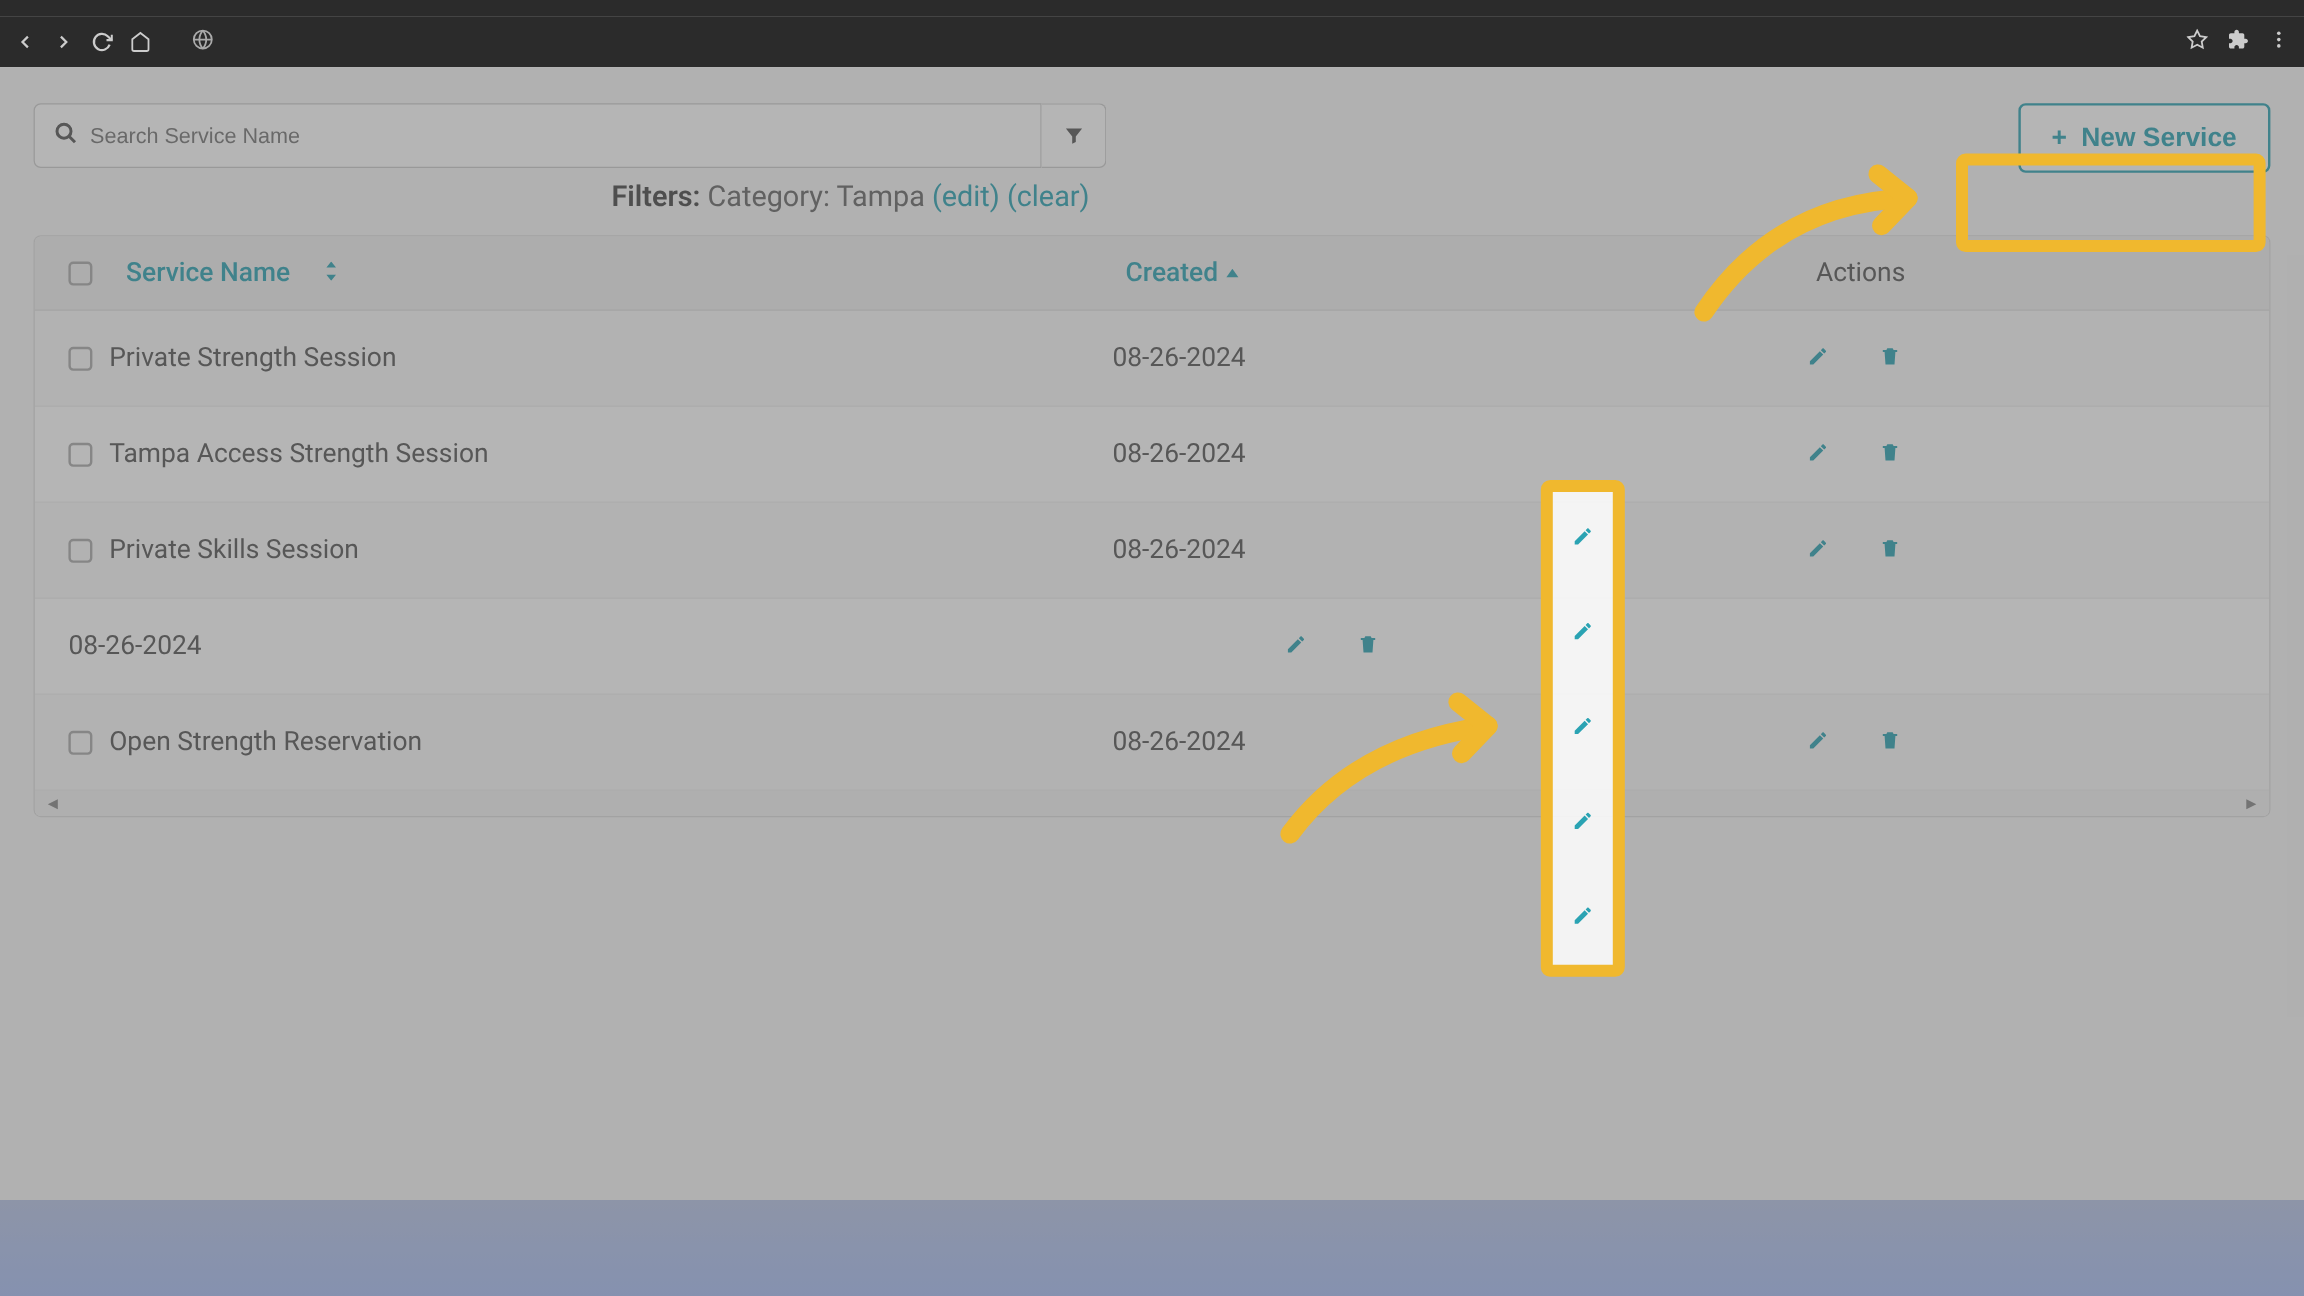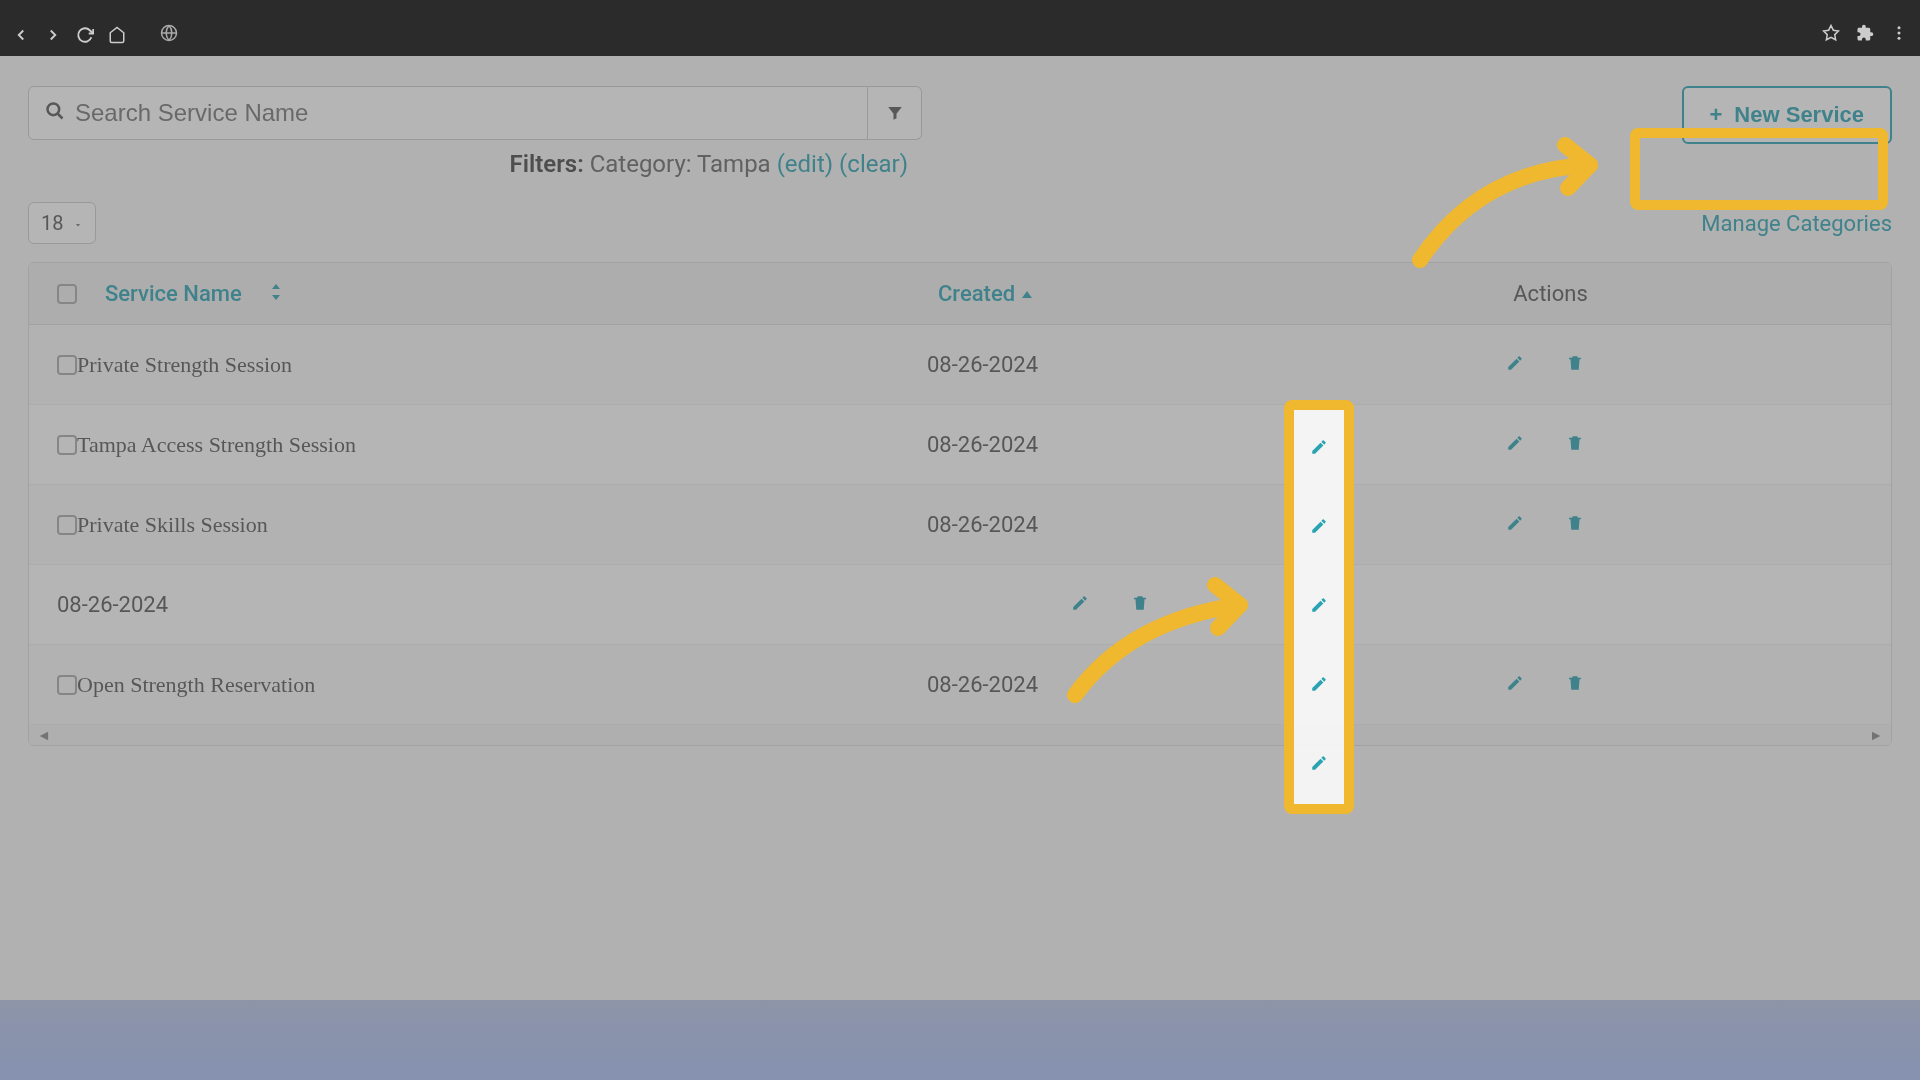--- a/index.html
+++ b/index.html
@@ -102,21 +102,21 @@
   padding: 0 16px;
 }
 .search-box .search-icon {
   color: #555;
   font-size: 20px;
   margin-right: 10px;
 }
 .search-box input {
   border: none;
   outline: none;
-  font-size: 24px;
+  font-size: 18px;
   color: #737373;
   background: transparent;
   width: 100%;
 }
 .filter-btn {
   border: 1px solid #ccc;
   border-left: none;
   background: #fff;
   height: 54px;
   width: 54px;
@@ -230,22 +230,22 @@
   height: 80px;
   padding: 0 28px;
   border-bottom: 1px solid #eee;
   font-size: 22px;
   color: #555;
 }
 .table-row:nth-child(odd) { background: #fafafa; }
 .table-row .col-name {
   display: flex;
   align-items: center;
+  gap: 14px;
   flex: 0 0 870px;
-  font-family: Liberation Serif, serif;
 }
 .table-row .col-created {
   flex: 0 0 300px;
 }
 .table-row .col-actions {
   flex: 1;
   display: flex;
   justify-content: center;
   gap: 42px;
 }
@@ -394,31 +394,20 @@
           <a href="#">(clear)</a>
         </div>
       </div>
 
       <button class="new-service-btn">
         <span class="plus">+</span>
         <span>New Service</span>
       </button>
     </div>
 
-    <div class="second-row">
-      <div class="page-size">
-        <span>18</span>
-        <span>
-          <svg width="10" height="10" viewBox="0 0 24 24" fill="currentColor">
-              <path d="M7 10l5 5 5-5z"></path>
-            </svg>
-        </span>
-      </div>
-      <a class="manage-cats">Manage Categories</a>
-    </div>
 
     <div class="table-wrap">
       <div class="table-header">
         <div class="col-name">
           <div class="checkbox"></div>
           <span>Service Name</span>
           <span class="sort-icon">
             <svg width="12" height="16" viewBox="0 0 12 16" fill="currentColor">
                 <path d="M6 0l4 5H2zM6 16l4-5H2z"></path>
               </svg>

